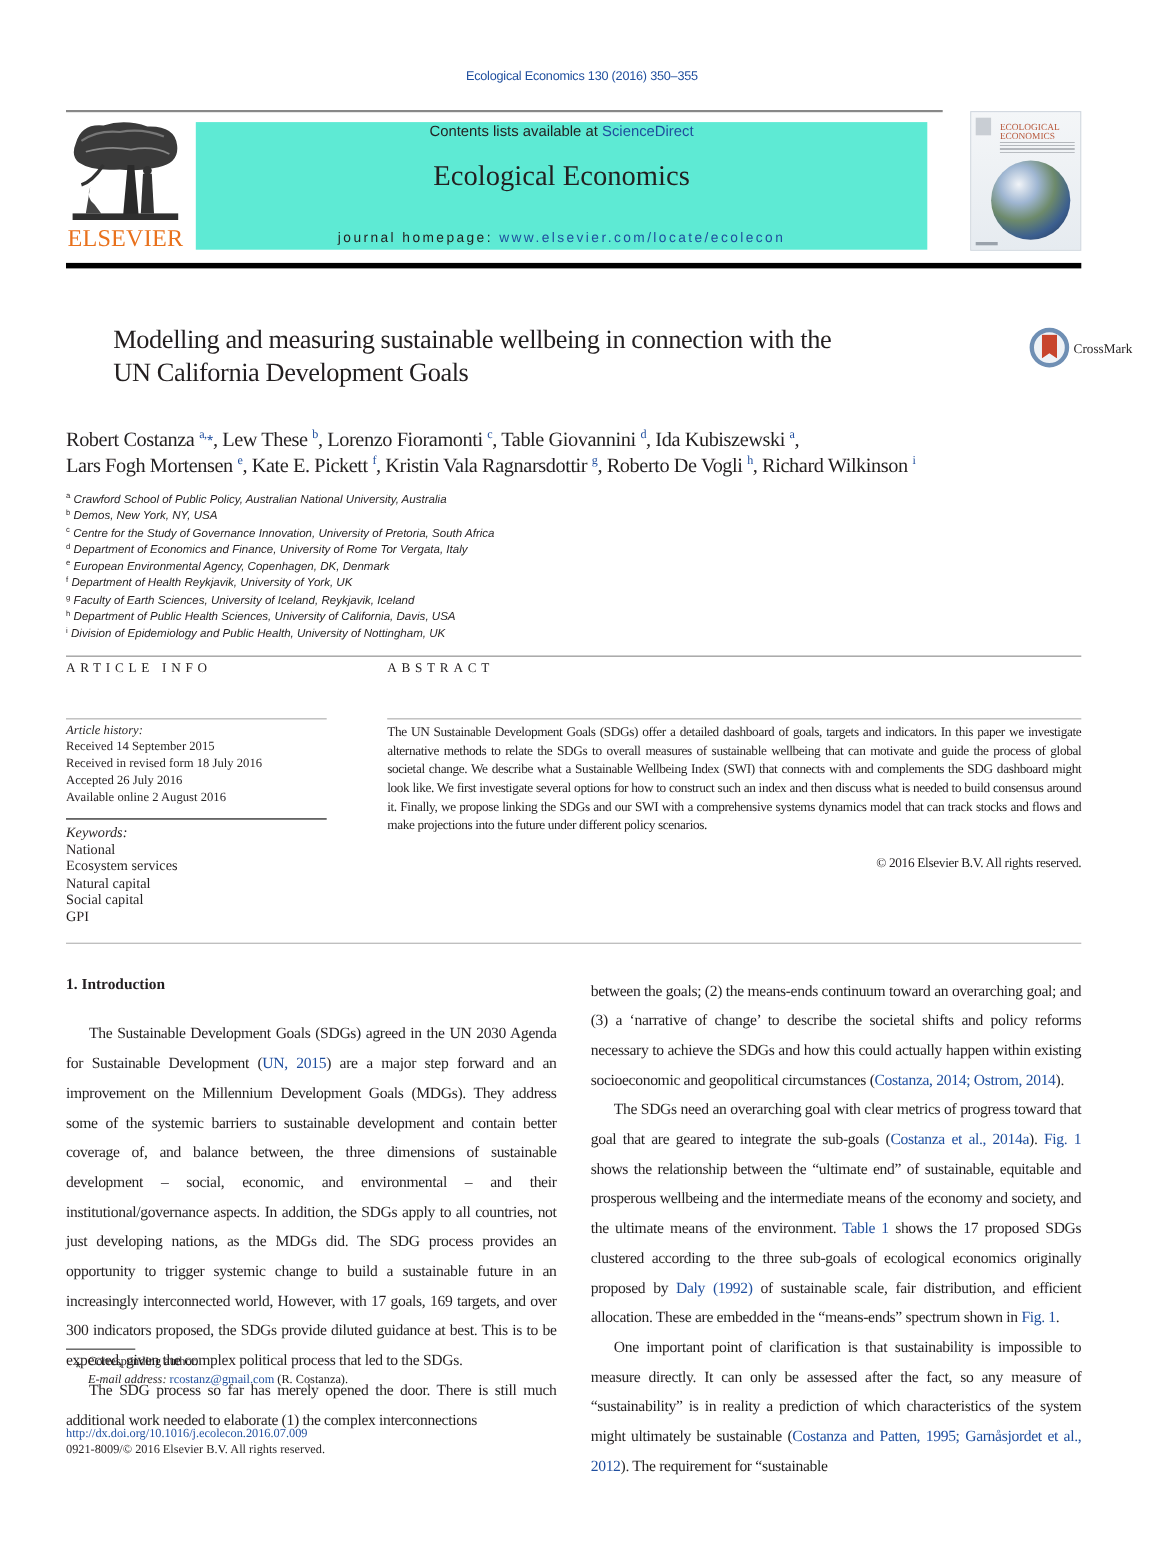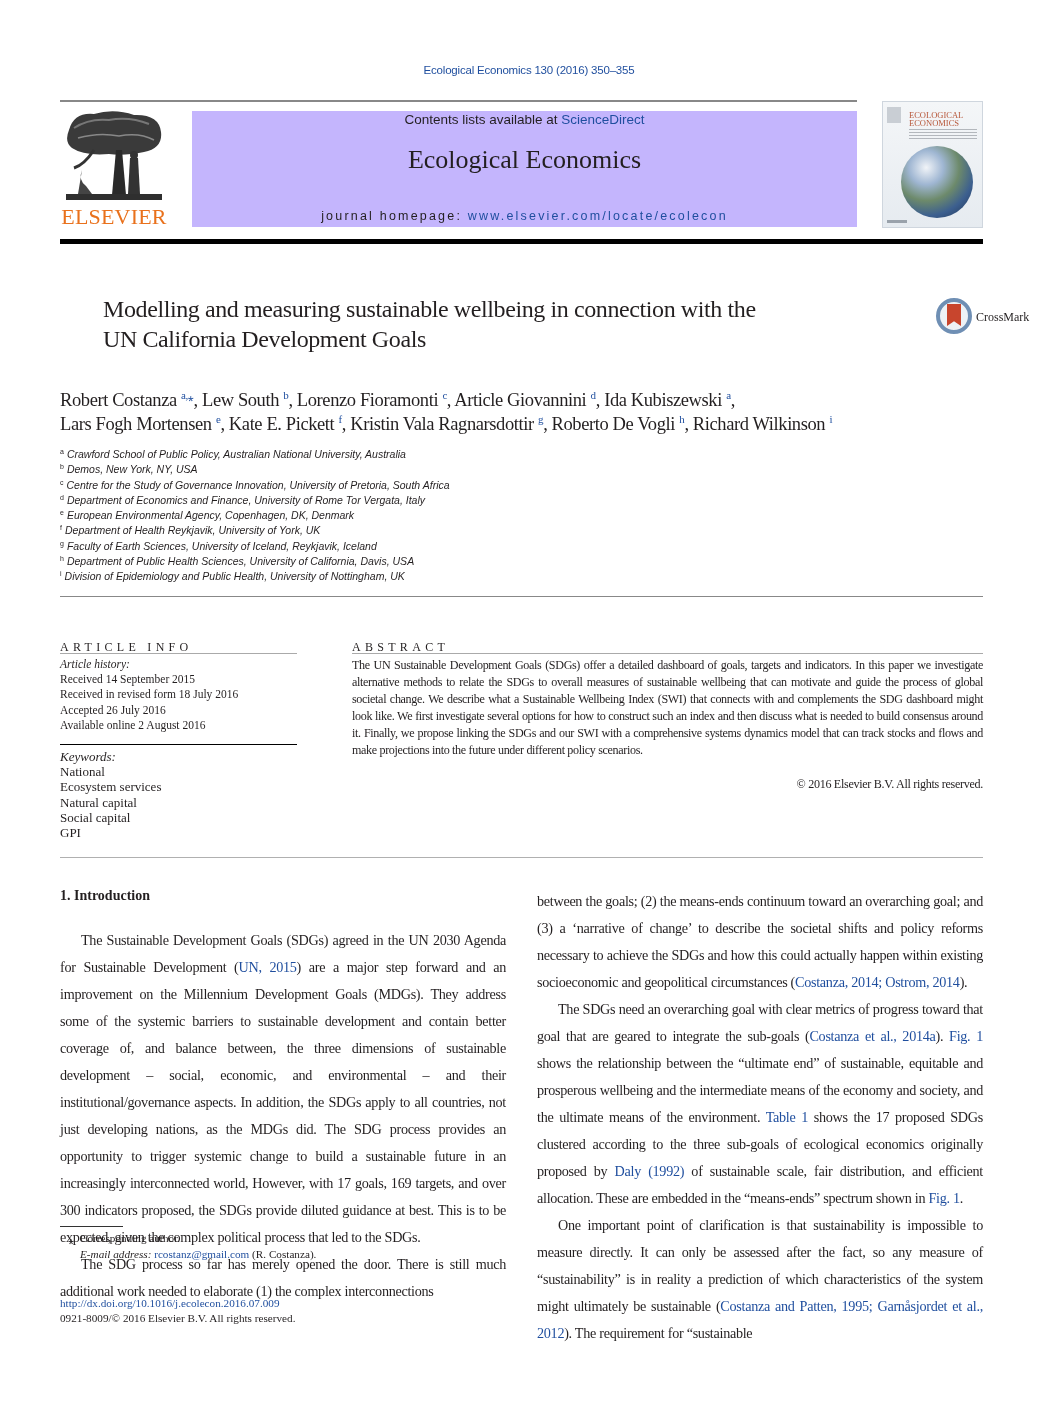--- a/index.html
+++ b/index.html
@@ -10,21 +10,21 @@
   .journal-ref { position: absolute; top: 64px; left: 0; width: 1058px; text-align: center;
     font-family: "Liberation Sans", sans-serif; font-size: 11.5px; color: #1f4e9e; letter-spacing: -0.2px; }
 
   .top-rule { position: absolute; top: 100px; left: 60px; width: 797px; height: 2px; background: #888; }
 
   .elsevier-logo { position: absolute; top: 110px; left: 60px; width: 108px; height: 120px; }
   .elsevier-logo .tree { position: absolute; top: 0; left: 4px; width: 100px; height: 92px; }
   .elsevier-logo .word { position: absolute; top: 94px; left: 0; width: 108px; text-align: center;
     font-family: "Liberation Serif", serif; font-size: 22px; color: #e9711c; letter-spacing: 0.2px; }
 
-  .masthead { position: absolute; top: 111px; left: 192px; width: 665px; height: 116px; background: #c4b5fd; }
+  .masthead { position: absolute; top: 111px; left: 178px; width: 665px; height: 116px; background: #5eead4; }
   .masthead .contents { position: absolute; top: 1px; left: 0; width: 100%; text-align: center;
     font-family: "Liberation Sans", sans-serif; font-size: 13.5px; color: #231f20; }
   .masthead .jtitle { position: absolute; top: 34px; left: 0; width: 100%; text-align: center;
     font-family: "Liberation Serif", serif; font-size: 26px; color: #231f20; }
   .masthead .homepage { position: absolute; top: 98px; left: 0; width: 100%; text-align: center;
     font-family: "Liberation Sans", sans-serif; font-size: 12.5px; letter-spacing: 2.2px; color: #231f20; }
 
   .cover { position: absolute; top: 101px; left: 882px; width: 101px; height: 127px;
     background: linear-gradient(180deg, #f4f6f8 0%, #e6ebf0 100%); border: 1px solid #cfd6de; overflow: hidden; }
   .cover .ctitle { position: absolute; top: 9px; left: 26px; font-family: "Liberation Serif", serif;
@@ -52,21 +52,21 @@
   .authors { position: absolute; top: 388px; left: 60px; width: 930px; font-family: "Liberation Serif", serif;
     font-size: 18.5px; line-height: 24px; color: #231f20; letter-spacing: -0.4px; }
   .authors sup { font-size: 11px; color: #1f4e9e; vertical-align: 7px; line-height: 0; }
 
   .affils { position: absolute; top: 447px; left: 60px; width: 600px; font-family: Liberation Sans, sans-serif;
     font-style: italic; font-size: 10.5px; line-height: 15.3px; color: #231f20; }
   .affils sup { font-style: normal; font-size: 7px; vertical-align: 4px; line-height: 0; margin-right: 3px; }
 
   .mid-rule { position: absolute; top: 596px; left: 60px; width: 923px; height: 1px; background: #888; }
 
-  .sec-head { position: absolute; top: 640px; font-family: "Liberation Serif", serif; font-size: 12px;
+  .sec-head { position: absolute; top: 600px; font-family: "Liberation Serif", serif; font-size: 12px;
     letter-spacing: 4.3px; color: #231f20; }
   .ai-head { left: 60px; }
   .ab-head { left: 352px; }
 
   .ai-rule1 { position: absolute; top: 653px; left: 60px; width: 237px; height: 1px; background: #aaa; }
   .ai-history { position: absolute; top: 657px; left: 60px; width: 240px; font-size: 11.5px; line-height: 15.2px; }
   .ai-rule2 { position: absolute; top: 744px; left: 60px; width: 237px; height: 1px; background: #000; }
   .ai-keywords { position: absolute; top: 749px; left: 60px; width: 240px; font-size: 13px; line-height: 15.2px; }
   .italic { font-style: italic; }
 
@@ -147,23 +147,23 @@
 
 <div class="crossmark">
   <div class="ring"></div>
   <div class="ribbon"></div>
   <span class="label">CrossMark</span>
 </div>
 
 <div class="authors">
   <div>
     <span>Robert Costanza</span>&nbsp;<sup>a,⁎</sup>,
-    <span>Lew South</span>&nbsp;<sup>b</sup>,
+    <span>Lew These</span>&nbsp;<sup>b</sup>,
     <span>Lorenzo Fioramonti</span>&nbsp;<sup>c</sup>,
-    <span>Article Giovannini</span>&nbsp;<sup>d</sup>,
+    <span>Table Giovannini</span>&nbsp;<sup>d</sup>,
     <span>Ida Kubiszewski</span>&nbsp;<sup>a</sup>,
   </div>
   <div>
     <span>Lars Fogh Mortensen</span>&nbsp;<sup>e</sup>,
     <span>Kate E. Pickett</span>&nbsp;<sup>f</sup>,
     <span>Kristin Vala Ragnarsdottir</span>&nbsp;<sup>g</sup>,
     <span>Roberto De Vogli</span>&nbsp;<sup>h</sup>,
     <span>Richard Wilkinson</span>&nbsp;<sup>i</sup>
   </div>
 </div>

